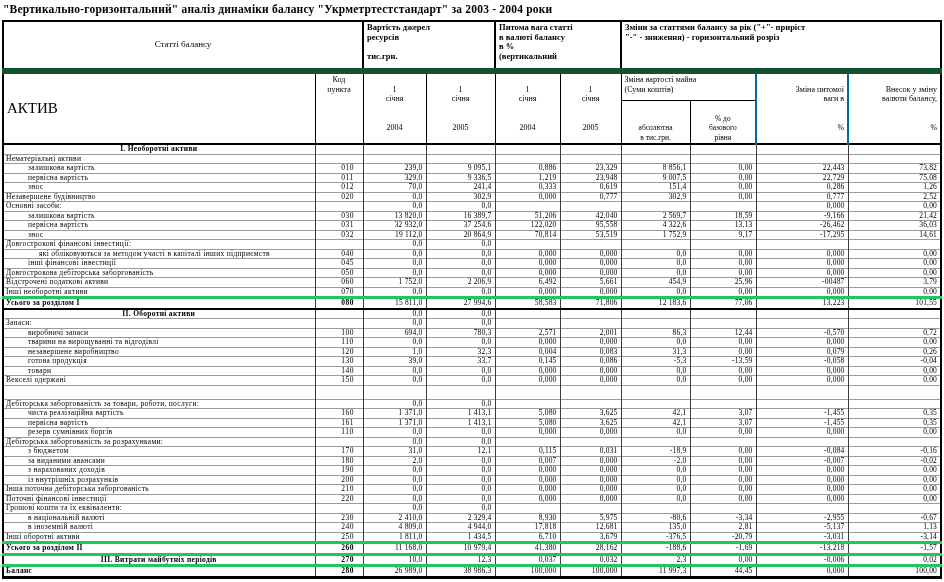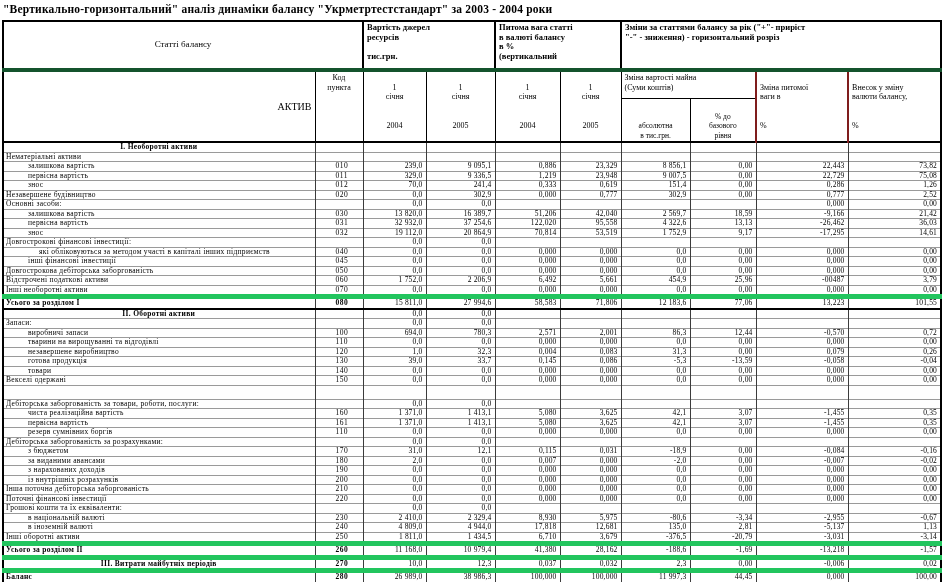--- a/index.html
+++ b/index.html
@@ -15,42 +15,42 @@
     border-collapse:collapse; table-layout:fixed;
     width:938px; margin-left:2px; border:2px solid #000;
   }
   
   thead th {
     border:1px solid #000; font-weight:bold; text-align:left;
     font-size:8.5px; line-height:9.5px; padding:1px 3px;
     white-space:pre-line; vertical-align:top; overflow:hidden;
   }
   thead { border-bottom:2px solid #000; }
-  tr.hA th { height:44px; border-bottom:4px solid #14532d;margin-top:44px; }
+  tr.hA th { height:44px; border-bottom:6px solid #14532d;margin-top:44px; }
   tr.hA th.items { text-align:center; vertical-align:middle; font-weight:normal; font-size:9px; border-right:2px solid #000; }
   tr.hA th.grp { border-left:2px solid #000; }
   tr.hB th { font-weight:normal; }
-  th.aktiv { text-align:right; vertical-align:middle; font-weight:bold; font-size:10px;margin-left:28px; }
+  th.aktiv { text-align:left; vertical-align:middle; font-weight:bold; font-size:15px;margin-left:28px; }
   th.codeh { text-align:center; vertical-align:top; font-size:8px; }
   th.date  { text-align:center; vertical-align:middle; font-size:8px; }
   th.chgval{ height:24px; font-weight:normal; font-size:8px; }
   th.sub   { height:40px; font-weight:normal; font-size:7.5px; text-align:center; vertical-align:bottom;border-radius:6px; }
-  th.pct   { text-align:left; font-weight:normal; font-size:8px; vertical-align:middle; border-left:2px solid #7f1d1d; }
+  th.pct   { text-align:right; font-weight:normal; font-size:8px; vertical-align:middle; border-left:2px solid #0369a1; }
   
   tbody td {
     border-left:1px solid #3c3c3c; border-top:1px solid #9a9a9a;
     font-size:7.5px; line-height:8.5px; padding:0 3px 0 2px;
     white-space:nowrap; overflow:hidden; vertical-align:middle;
   }
   tbody td.lbl  { letter-spacing:.3px;margin-top:48px; }
-  tbody td.code { text-align:left; letter-spacing:.5px;padding-left:20px; }
+  tbody td.code { text-align:center; letter-spacing:.5px;padding-left:20px; }
   tbody td.num  { text-align:right; letter-spacing:.2px; }
   tr.indent td.lbl { padding-left:24px; }
   tr.section td.lbl { text-align:center; font-weight:bold; }
-  tr.total td { border-top:5px solid #22c55e; border-bottom:2px solid #000; }
+  tr.total td { border-top:3px solid #22c55e; border-bottom:2px solid #000; }
   tr.total td.lbl, tr.total td.code { font-weight:bold; }
   tr.balance td { border-bottom:3px solid #000; }
   tr.spacer td { height:13px; }
   tr.hang td.lbl { white-space:normal; line-height:8.5px; text-indent:10px;padding-left:25px; }
 </style>
 </head>
 <body>
 
 <div id="page">
   <div id="doc-title">"Вертикально-горизонтальний" аналіз динаміки балансу "Укрметртестстандарт" за 2003 - 2004 роки</div>

